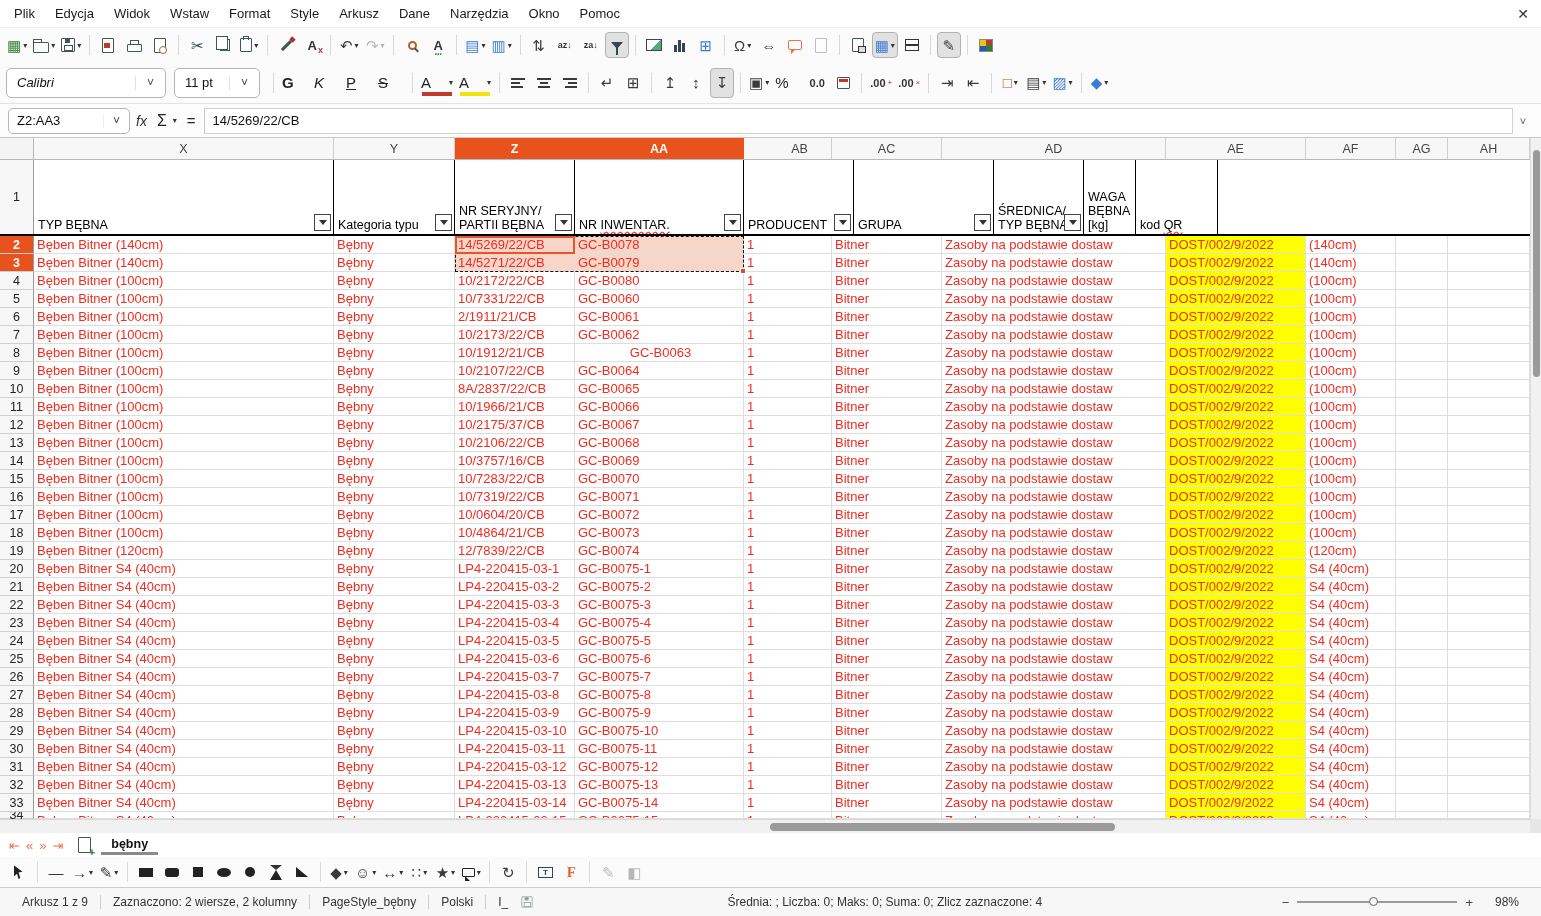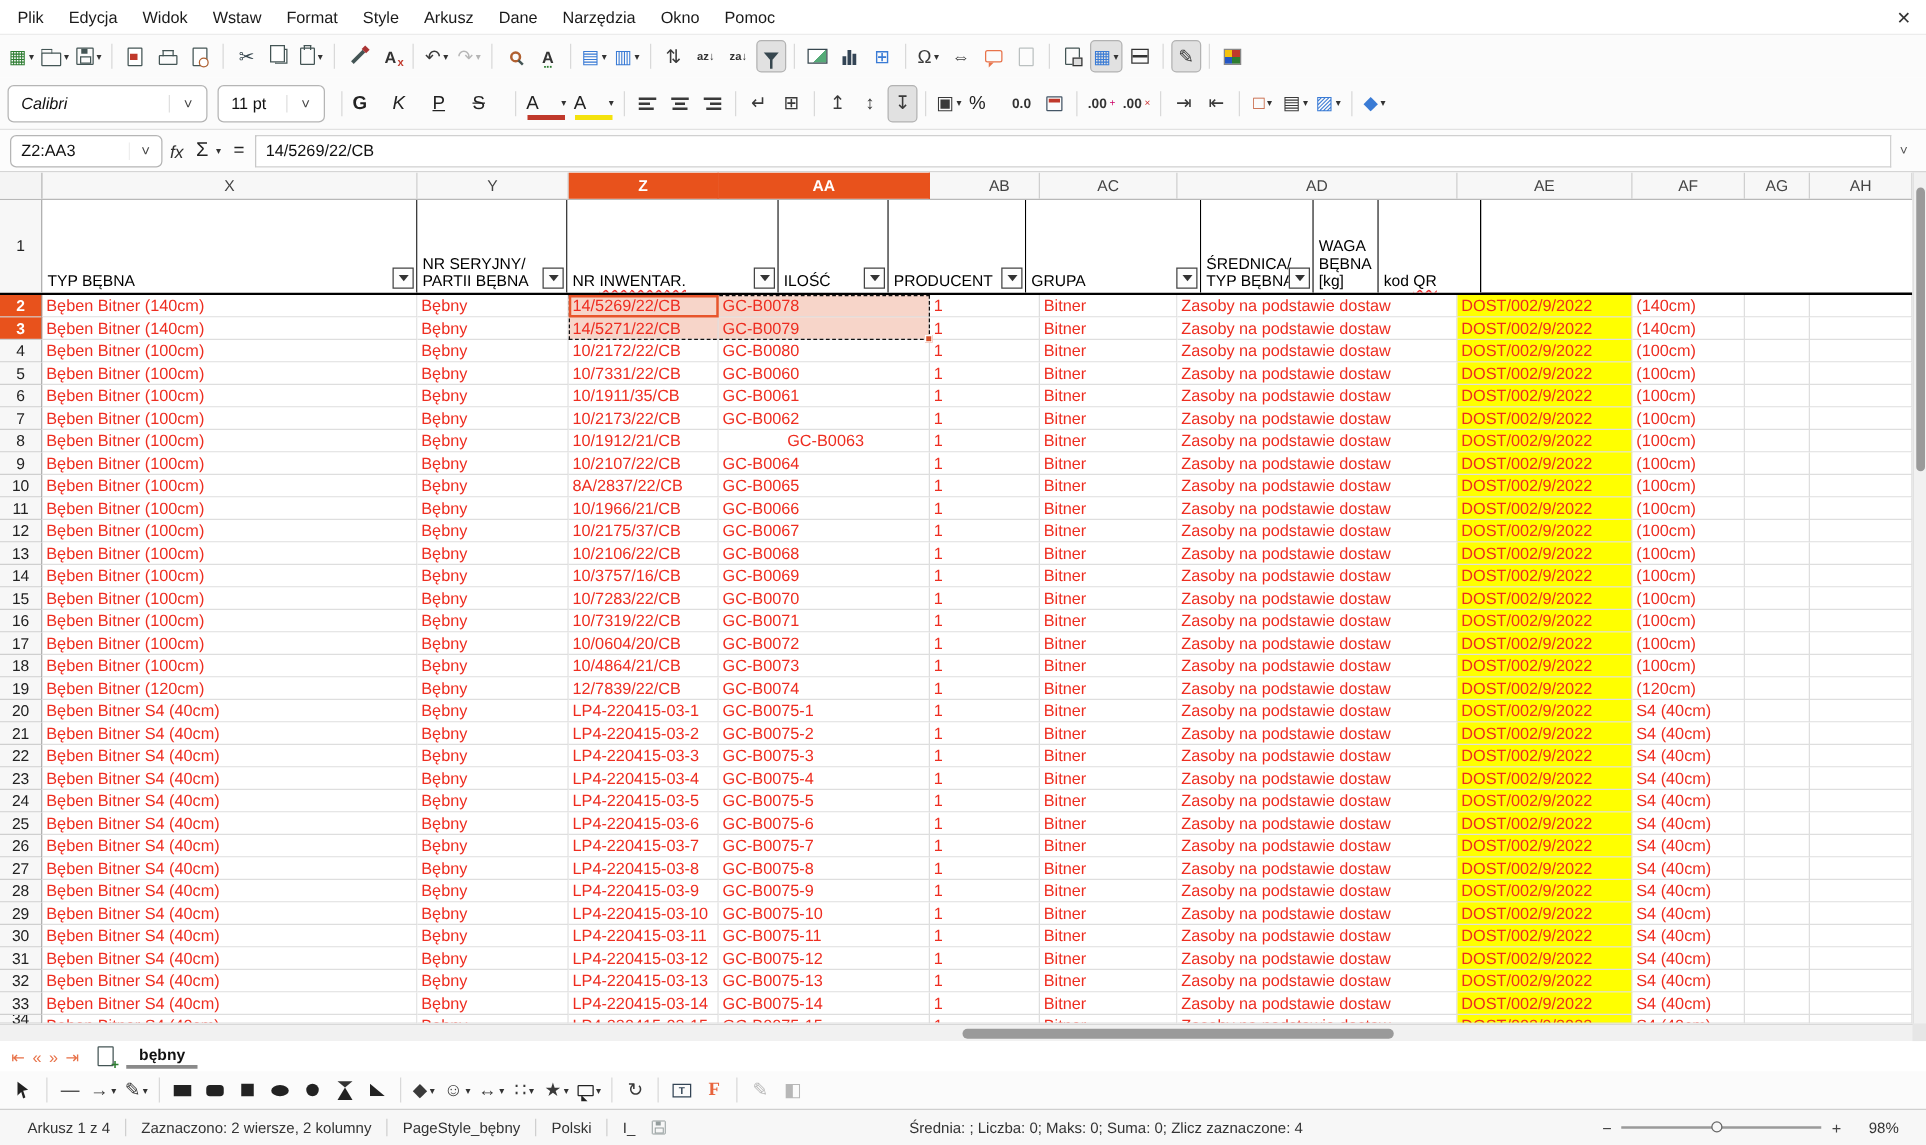--- a/index.html
+++ b/index.html
@@ -460,24 +460,24 @@
         <div class="col-h" style="width: 110px;">AC</div>
         <div class="col-h" style="width: 224px;">AD</div>
         <div class="col-h" style="width: 140px;">AE</div>
         <div class="col-h" style="width: 90px;">AF</div>
         <div class="col-h" style="width: 52px;">AG</div>
         <div class="col-h" style="width: 82px;">AH</div>
       </div>
       <div class="hrow">
         <div class="rnum">1</div>
         <div class="hcell" style="width: 300px;"><span>TYP BĘBNA</span><span class="filter-btn"><span class="tri"></span></span></div>
+        <div class="hcell" style="width: 121px;"><span>Kategoria typu</span><span class="filter-btn"><span class="tri"></span></span></div>
         <div class="hcell" style="width: 120px;"><span>NR SERYJNY/
 PARTII BĘBNA</span><span class="filter-btn"><span class="tri"></span></span></div>
         <div class="hcell" style="width: 169px;"><span>NR <span class="wavy">INWENTAR.</span></span><span class="filter-btn"><span class="tri"></span></span></div>
-        <div class="hcell" style="width: 88px;"><span>ILOŚĆ</span><span class="filter-btn"><span class="tri"></span></span></div>
         <div class="hcell" style="width: 110px;"><span>PRODUCENT</span><span class="filter-btn"><span class="tri"></span></span></div>
         <div class="hcell" style="width: 140px;"><span>GRUPA</span><span class="filter-btn"><span class="tri"></span></span></div>
         <div class="hcell" style="width: 90px;"><span>ŚREDNICA/
 TYP BĘBNA</span><span class="filter-btn"><span class="tri"></span></span></div>
         <div class="hcell" style="width: 52px;"><span>WAGA
 BĘBNA
 [kg]</span></div>
         <div class="hcell" style="width: 82px;"><span>kod <span class="wavy">QR</span></span></div>
       </div>
       <div class="grow">
@@ -533,21 +533,21 @@
         <div class="cell" style="width: 224px;">Zasoby na podstawie dostaw</div>
         <div class="cell yellow" style="width: 140px;">DOST/002/9/2022</div>
         <div class="cell" style="width: 90px;">(100cm)</div>
         <div class="cell" style="width: 52px;"></div>
         <div class="cell" style="width: 82px;"></div>
       </div>
       <div class="grow">
         <div class="rnum">6</div>
         <div class="cell" style="width: 300px;">Bęben Bitner (100cm)</div>
         <div class="cell" style="width: 121px;">Bębny</div>
-        <div class="cell" style="width: 120px;">10/1911/35/CB</div>
+        <div class="cell" style="width: 120px;">2/1911/21/CB</div>
         <div class="cell" style="width: 169px;">GC-B0061</div>
         <div class="cell" style="width: 88px;">1</div>
         <div class="cell" style="width: 110px;">Bitner</div>
         <div class="cell" style="width: 224px;">Zasoby na podstawie dostaw</div>
         <div class="cell yellow" style="width: 140px;">DOST/002/9/2022</div>
         <div class="cell" style="width: 90px;">(100cm)</div>
         <div class="cell" style="width: 52px;"></div>
         <div class="cell" style="width: 82px;"></div>
       </div>
       <div class="grow">
@@ -1040,21 +1040,21 @@
     <span class="sep"></span>
     <span class="tb dis">
         <span class="glyph">✎</span>
       </span>
     <span class="tb dis">
         <span class="glyph">◧</span>
       </span>
   </div>
 
   <div class="bar statusbar">
-    <span class="sb-seg">Arkusz 1 z 4</span>
+    <span class="sb-seg">Arkusz 1 z 9</span>
     <span class="sb-sep"></span>
     <span class="sb-seg">Zaznaczono: 2 wiersze, 2 kolumny</span>
     <span class="sb-sep"></span>
     <span class="sb-seg">PageStyle_bębny</span>
     <span class="sb-sep"></span>
     <span class="sb-seg">Polski</span>
     <span class="sb-sep"></span>
     <span class="sb-seg">I_</span>
     <span class="ic ic-floppy" style="transform:scale(.8);opacity:.55"></span>
     <span style="flex:1"></span>

